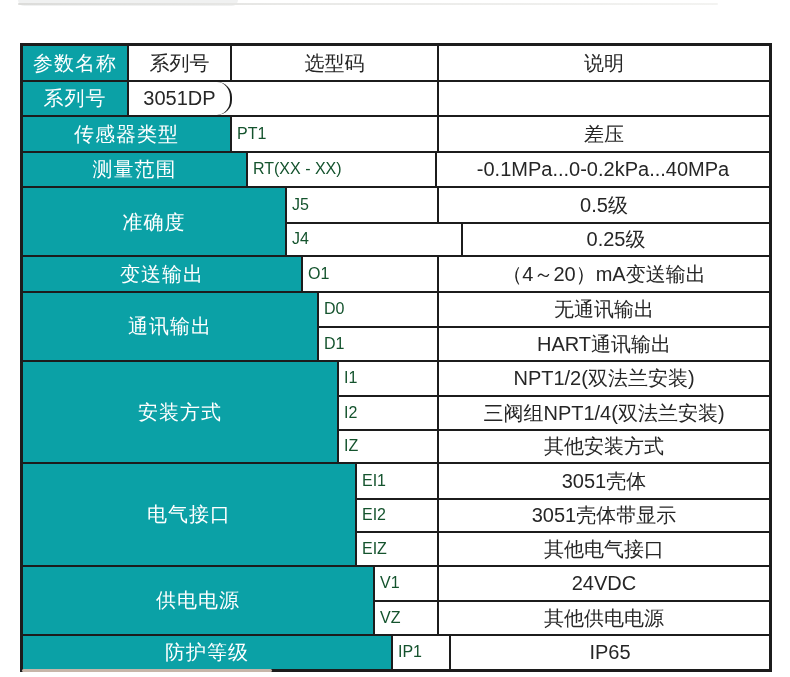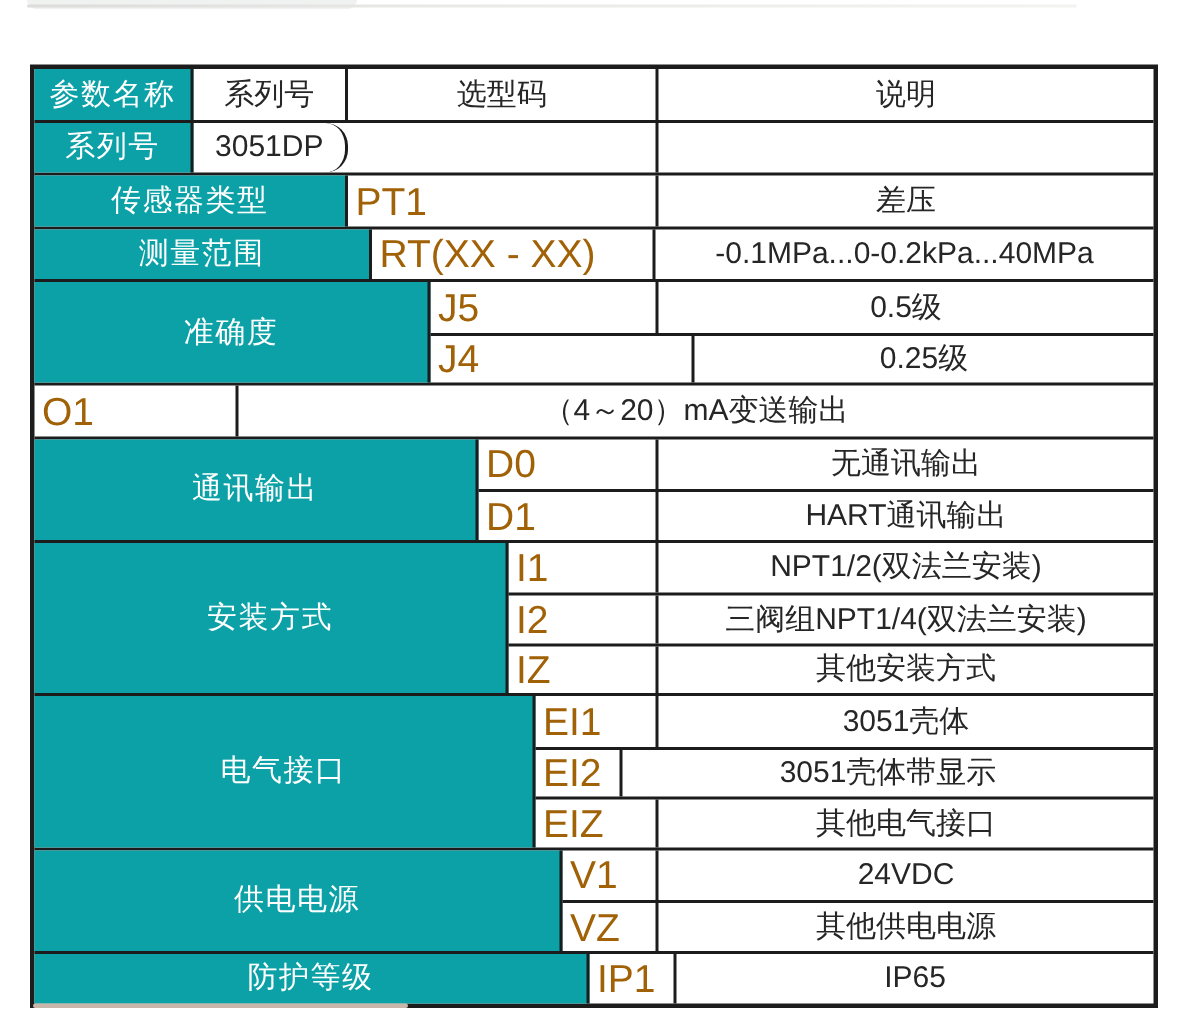--- a/index.html
+++ b/index.html
@@ -44,21 +44,21 @@
   .param{
     background:var(--teal,#0ba1a6);color:#ffffff;
     justify-content:center;text-align:center;
     border-right:2px solid var(--border,#1c1c1c);
     letter-spacing:1px;flex:0 0 auto;
   }
   .th{justify-content:center;text-align:center;flex:0 0 auto;}
   .cell-r{border-right:2px solid var(--border,#1c1c1c);}
   .code{
     flex:0 0 auto;justify-content:flex-start;padding-left:5px;
-    border-right:2px solid var(--border,#1c1c1c);font-size:26px;color:#a16207;text-align:right;
+    border-right:2px solid var(--border,#1c1c1c);font-size:16px;color:#14532d;text-align:right;
   }
   .serial{flex:0 0 auto;justify-content:center;border-right:2px solid var(--border,#1c1c1c);font-size:20px;border-radius:15px;}
   .empty-cell{flex:0 0 auto;border-right:2px solid var(--border,#1c1c1c);}
   .desc{flex:1 1 auto;justify-content:center;text-align:center;min-width:0;}
 </style>
 </head>
 <body style="color: rgb(38, 38, 38);">
 
 <div class="deco-top-left"></div>
 <div class="deco-top"></div>
@@ -110,20 +110,21 @@
         <div class="td desc">0.5级</div>
       </div>
       <div class="entry">
         <div class="td code" style="width:176px">J4</div>
         <div class="td desc">0.25级</div>
       </div>
     </div>
   </div>
 
   <div class="block group">
+    <div class="td param" style="width:280px">变送输出</div>
     <div class="entries">
       <div class="entry">
         <div class="td code" style="width:136px">O1</div>
         <div class="td desc">（4～20）mA变送输出</div>
       </div>
     </div>
   </div>
 
   <div class="block group">
     <div class="td param" style="width:296px">通讯输出</div>
@@ -158,21 +159,21 @@
   </div>
 
   <div class="block group">
     <div class="td param" style="width:334px">电气接口</div>
     <div class="entries">
       <div class="entry">
         <div class="td code" style="width:82px">EI1</div>
         <div class="td desc">3051壳体</div>
       </div>
       <div class="entry">
-        <div class="td code" style="width:58px">EI2</div>
+        <div class="td code" style="width:82px">EI2</div>
         <div class="td desc">3051壳体带显示</div>
       </div>
       <div class="entry">
         <div class="td code" style="width:82px">EIZ</div>
         <div class="td desc">其他电气接口</div>
       </div>
     </div>
   </div>
 
   <div class="block group">

